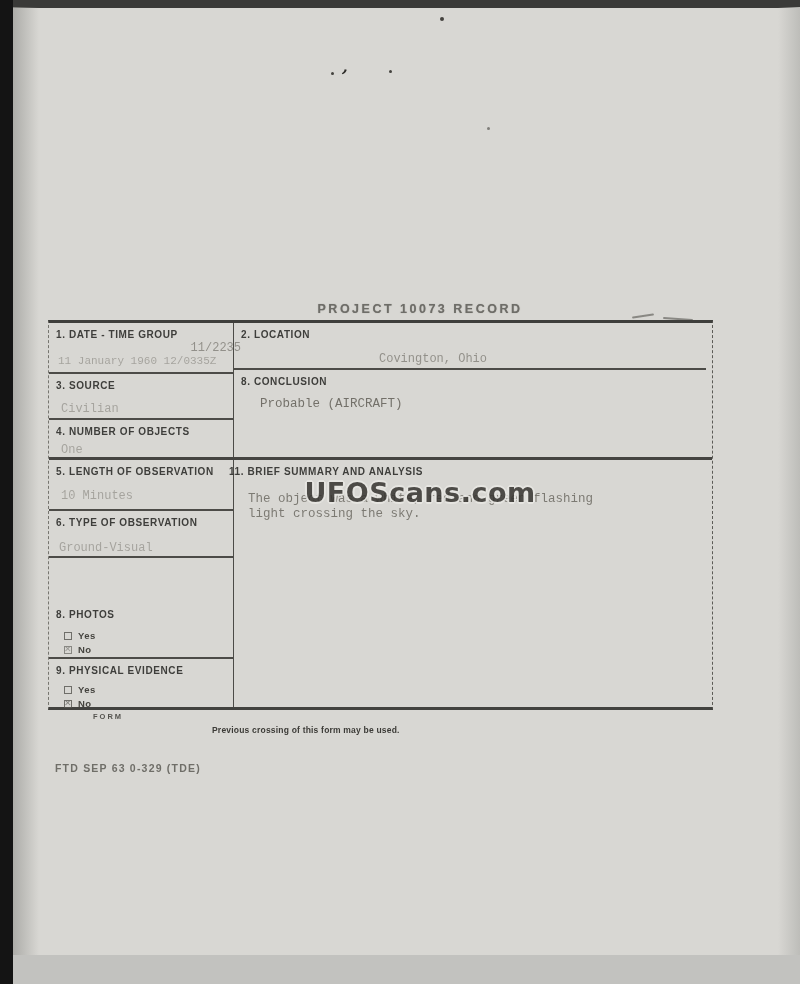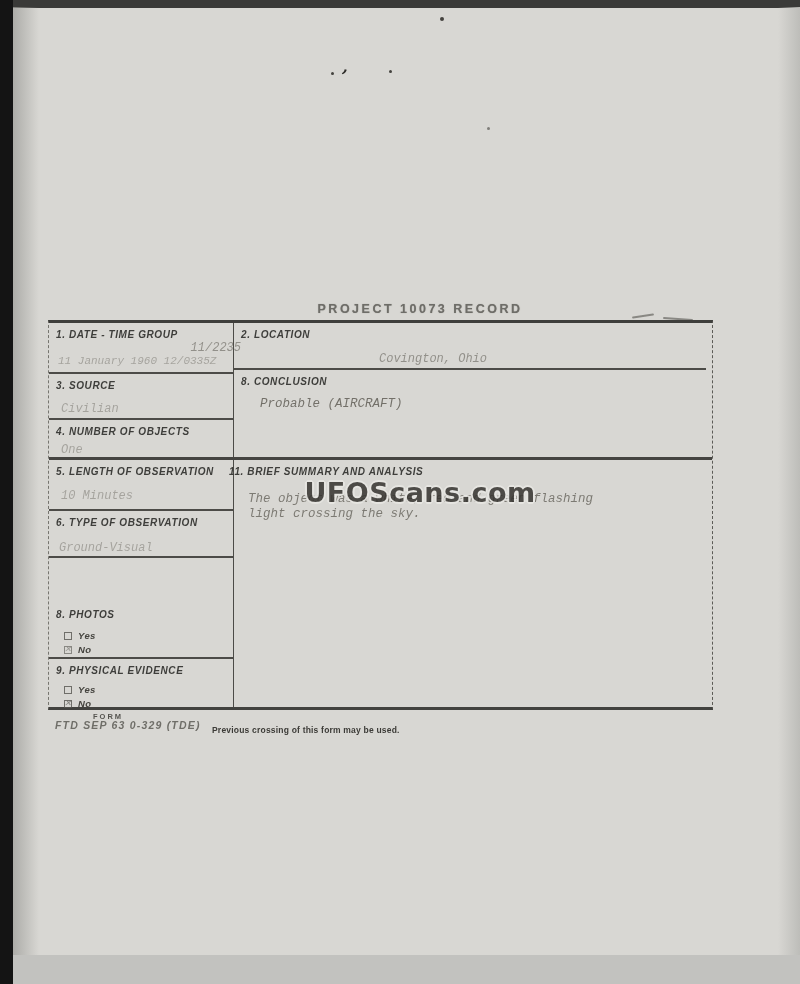--- a/index.html
+++ b/index.html
@@ -18,21 +18,21 @@
   .title{position:absolute;left:300px;top:302px;width:240px;text-align:center;
     font-size:12.5px;letter-spacing:2.5px;font-weight:700;color:#6e6d68;
     text-shadow:0 0 1px rgba(110,109,104,.6);}
 
   
   .form{position:absolute;left:48px;top:320px;width:665px;height:390px;
     border-top:3px solid #3e3e3b;border-bottom:3px solid #42423f;
     border-left:1px dashed #76756f;border-right:1px dashed #5c5b56;box-sizing:border-box;}
   .divider{position:absolute;left:184px;top:0;bottom:0;width:1px;background:#4c4b47;}
   .fullline{position:absolute;left:0;top:134px;width:100%;height:3px;background:#454441;}
-  .cell{position:absolute;box-sizing:border-box;font-style:italic;}
+  .cell{position:absolute;box-sizing:border-box;}
   .b-bottom{border-bottom:2px solid #4c4b47;}
   .label{font-size:10px;font-weight:700;letter-spacing:.6px;color:#3e3e3b;padding:6px 0 0 7px;}
   .typed{font-family:"Liberation Mono",monospace;color:#5a574f;}
   .faded{opacity:.55;filter:blur(.35px);}
   .vfaded{opacity:.4;filter:blur(.5px);}
 
   .cb-row{display:flex;align-items:center;gap:6px;margin:3px 0 0 15px;}
   .checkbox{position:relative;display:inline-block;width:8px;height:8px;
     border:1.2px solid #55544f;box-sizing:border-box;opacity:.8;}
   .checkbox[data-checked="true"]::after{content:"\2715";position:absolute;left:-1px;top:-3px;
@@ -42,22 +42,22 @@
   
   .watermark{position:absolute;left:255px;top:477px;width:330px;text-align:center;
     font-family:"DejaVu Sans",sans-serif;font-weight:700;font-size:27px;color:#35332f;
     text-shadow:-1px -1px 0 #e9e8e4,1px -1px 0 #e9e8e4,-1px 1px 0 #e9e8e4,1px 1px 0 #e9e8e4,
       -2px 0 0 #e9e8e4,2px 0 0 #e9e8e4,0 2px 0 #e9e8e4,0 -2px 0 #e9e8e4;
     letter-spacing:.5px;opacity:.85;}
 
   
   .f-formword{position:absolute;left:93px;top:712px;font-size:7.5px;letter-spacing:2px;
     font-weight:700;color:#55544f;}
-  .f-formnum{position:absolute;left:55px;top:719px;font-size:10.5px;letter-spacing:1.2px;
-    color:#5d5c56;font-weight:700;opacity:.85;font-style:italic;}
+  .f-formnum{position:absolute;left:55px;top:762px;font-size:10.5px;letter-spacing:1.2px;
+    color:#5d5c56;font-weight:700;opacity:.85;}
   .f-note{position:absolute;left:212px;top:725px;font-size:8.5px;font-weight:700;
     color:#3c3b37;letter-spacing:.2px;}
 
   .inkmark{position:absolute;color:#2c2b28;font-family:"DejaVu Serif",serif;}
   .squiggle{position:absolute;height:2px;background:#55544f;opacity:.6;border-radius:2px;}
 </style>
 </head>
 <body>
 
 <div class="page">

